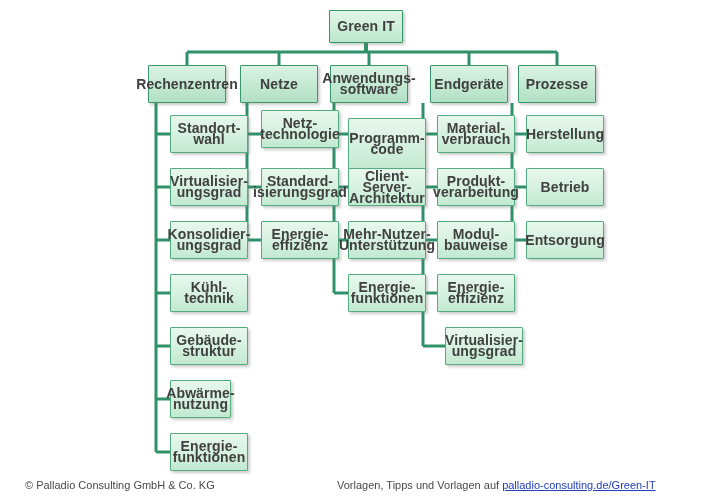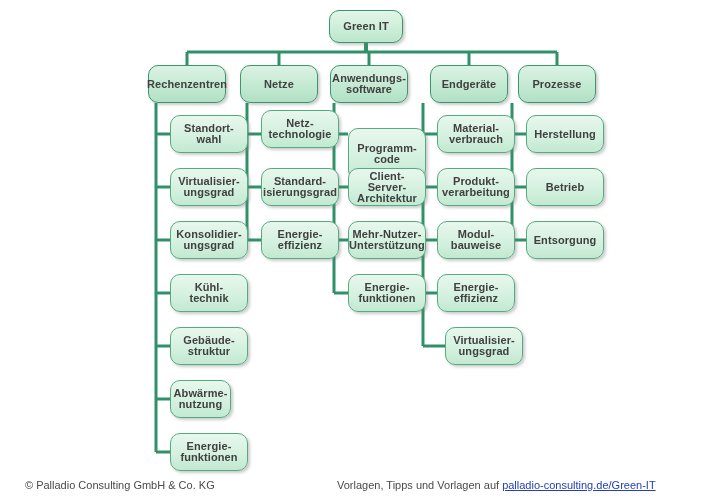--- a/index.html
+++ b/index.html
@@ -14,27 +14,27 @@
   #canvas{position:absolute;left:0;top:0;width:711px;height:504px;}
 
   
   #wires{position:absolute;left:0;top:0;width:711px;height:504px;}
 
   
   .node{
     position:absolute;
     box-sizing:border-box;
     border:1px solid #3f9c6d;
-    border-radius:10px;
+    border-radius:1px;
     display:flex;
     align-items:center;
     justify-content:center;
     text-align:center;
     color:#404040;
-    font-size:11px;
+    font-size:14px;
     font-weight:bold;
     line-height:11px;
     letter-spacing:.1px;
     box-shadow:2px 2px 3px rgba(120,120,120,.38);
     z-index:3;
   }
   .node span{display:block;padding:0 3px;}
 
   
   .lvl0{
@@ -146,21 +146,21 @@
       </div>
       <div class="node lvl2" style="left: 261px; top: 168px; width: 78px; height: 38px;">
         <span>Standard-<br>isierungsgrad</span>
       </div>
       <div class="node lvl2" style="left: 261px; top: 221px; width: 78px; height: 38px;">
         <span>Energie-<br>effizienz</span>
       </div>
       <div class="node lvl1" style="left: 330px; top: 65px; width: 78px; height: 38px;">
         <span>Anwendungs-<br>software</span>
       </div>
-      <div class="node lvl2" style="left: 348px; top: 128px; width: 78px; height: 52px; align-items: center;">
+      <div class="node lvl2" style="left: 348px; top: 118px; width: 78px; height: 52px; align-items: center;">
         <span>Programm-<br>code</span>
       </div>
       <div class="node lvl2" style="left: 348px; top: 168px; width: 78px; height: 38px;">
         <span>Client-Server-<br>Architektur</span>
       </div>
       <div class="node lvl2" style="left: 348px; top: 221px; width: 78px; height: 38px;">
         <span>Mehr-Nutzer-<br>Unterstützung</span>
       </div>
       <div class="node lvl2" style="left: 348px; top: 274px; width: 78px; height: 38px;">
         <span>Energie-<br>funktionen</span>

